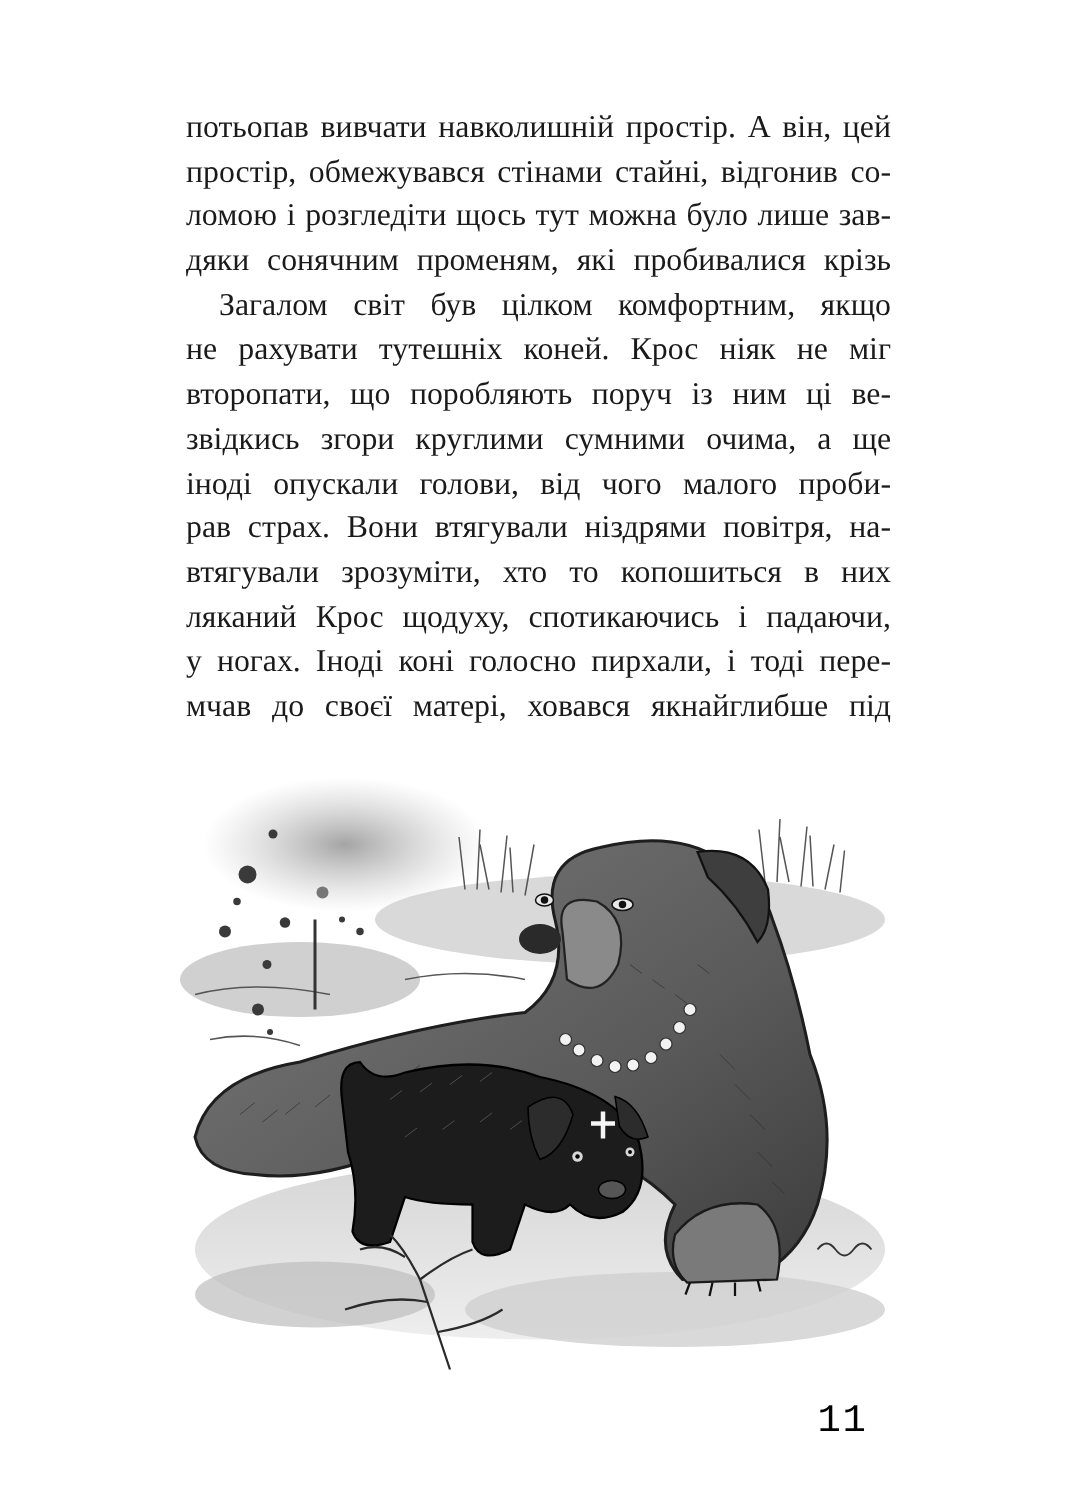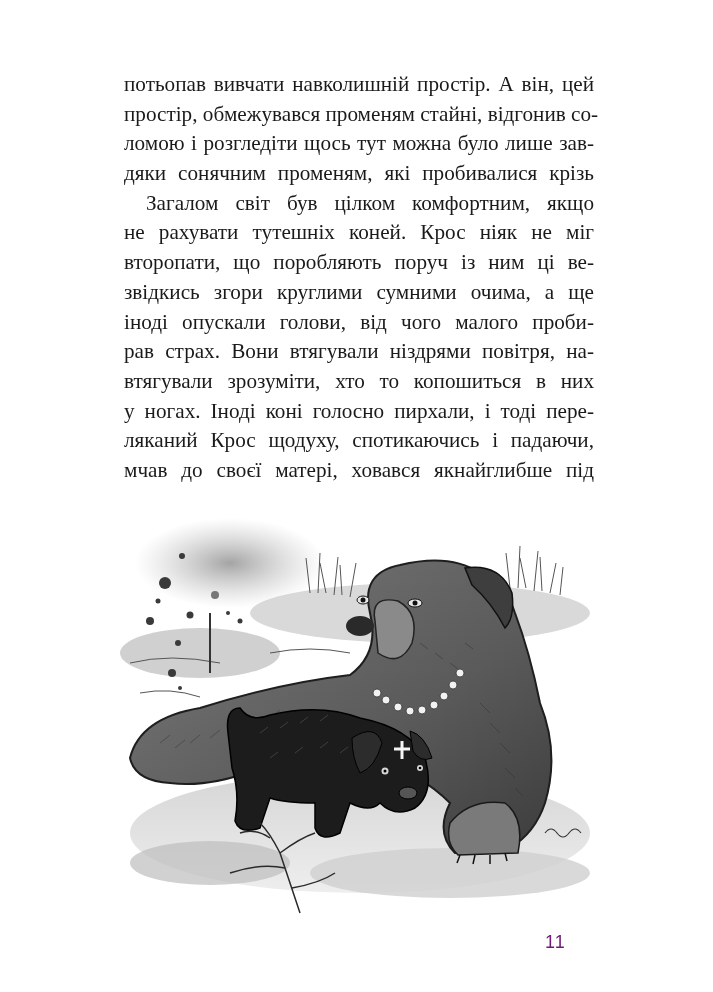--- a/index.html
+++ b/index.html
@@ -12,42 +12,42 @@
   }
   .line {
     display: block; white-space: nowrap; text-align: justify;
     text-align-last: justify; height: 29.7px;
   }
   .line.last { text-align-last: left; }
   .line.indent { padding-left: 22px; }
   .illustration { position: absolute; left: 120px; top: 503px; width: 480px; height: 420px; }
   .page-number {
     position: absolute; left: 545px; top: 932px;
-    font-family: Liberation Sans, sans-serif;
-    font-size: 18px; color: #701a75; letter-spacing: 1px;
+    font-family: Liberation Mono, monospace;
+    font-size: 26px; color: #000000; letter-spacing: 1px;
   }
 </style>
 </head>
 <body>
 
 <div class="page">
   <div class="text-block">
     <span class="line">потьопав вивчати навколишній простір. А він, цей</span>
-    <span class="line">простір, обмежувався променям стайні, відгонив со-</span>
+    <span class="line">простір, обмежувався стінами стайні, відгонив со-</span>
     <span class="line">ломою і розгледіти щось тут можна було лише зав-</span>
     <span class="line">дяки сонячним променям, які пробивалися крізь</span>
     <span class="line indent">Загалом світ був цілком комфортним, якщо</span>
     <span class="line">не рахувати тутешніх коней. Крос ніяк не міг</span>
     <span class="line">второпати, що поробляють поруч із ним ці ве-</span>
     <span class="line">звідкись згори круглими сумними очима, а ще</span>
     <span class="line">іноді опускали голови, від чого малого проби-</span>
     <span class="line">рав страх. Вони втягували ніздрями повітря, на-</span>
     <span class="line">втягували зрозуміти, хто то копошиться в них</span>
+    <span class="line">ляканий Крос щодуху, спотикаючись і падаючи,</span>
     <span class="line">у ногах. Іноді коні голосно пирхали, і тоді пере-</span>
-    <span class="line">ляканий Крос щодуху, спотикаючись і падаючи,</span>
     <span class="line">мчав до своєї матері, ховався якнайглибше під</span>
   </div>
 
   <div class="illustration">
     <svg width="480" height="420" viewBox="0 0 480 420" xmlns="http://www.w3.org/2000/svg">
       <defs>
         <radialGradient id="washA" cx="50%" cy="50%" r="50%">
           <stop offset="0%" stop-color="#9a9a9a" stop-opacity="0.9"></stop>
           <stop offset="100%" stop-color="#bdbdbd" stop-opacity="0"></stop>
         </radialGradient>

